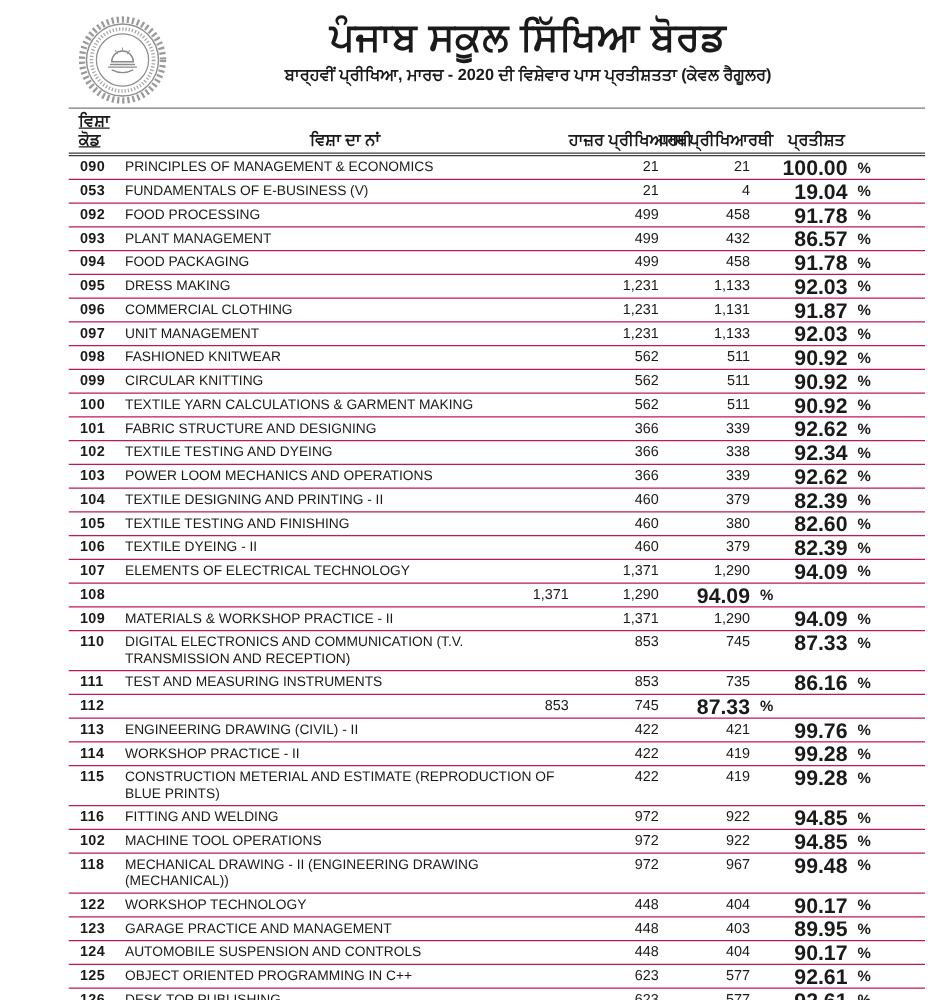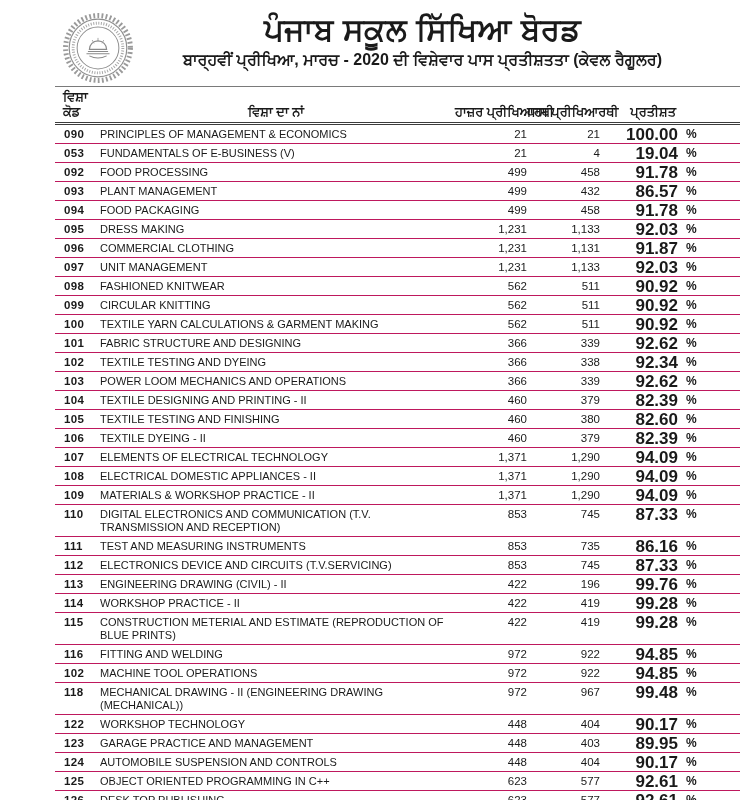--- a/index.html
+++ b/index.html
@@ -32,41 +32,41 @@
     text-align: center;
   }
   .board-title {
     font-size: 31px;
     line-height: 32px;
     font-weight: bold;
     letter-spacing: 0.5px;
   }
   .exam-subtitle {
     margin-top: 5px;
-    font-size: 16px;
+    font-size: 13px;
     line-height: 18px;
     font-weight: bold;
   }
   
   .rtable { width: 685px; }
   .tr, .thead {
     display: grid;
     grid-template-columns: 42px 358px 72px 73px 78px 62px;
     align-items: start;
   }
   .thead {
     align-items: end;
     border-top: 1px solid #7a7a7a;
     border-bottom: 3px double #3c3c3c;
     padding: 2px 0 3px 0;
     font-weight: bold;
     font-size: 13px;
     line-height: 15px;
   }
-  .thead .h-code   { text-align: left;  padding-left: 8px; }
+  .thead .h-code   { text-align: left;  padding-left: 8px; text-decoration: underline; }
   .thead .h-name   { text-align: center; }
   .thead .h-appeared { text-align: right; white-space: nowrap; }
   .thead .h-passed   { text-align: right; white-space: nowrap; }
   .thead .h-pct      { text-align: right; padding-right: 2px; white-space: nowrap; }
   .thead .h-sym      { }
   .tr {
     border-bottom: 1px solid #be185d;
     padding: 3px 0 2px 0;
     min-height: 18px;
   }
@@ -295,21 +295,20 @@
     <div class="td code">107</div>
     <div class="td name">ELEMENTS OF ELECTRICAL TECHNOLOGY</div>
     <div class="td num">1,371</div>
     <div class="td num">1,290</div>
     <div class="td pct">94.09</div>
     <div class="td sym">%</div>
   </div>
 
   <div class="tr">
     <div class="td code">108</div>
-    <div class="td name">ELECTRICAL DOMESTIC APPLIANCES - II</div>
     <div class="td num">1,371</div>
     <div class="td num">1,290</div>
     <div class="td pct">94.09</div>
     <div class="td sym">%</div>
   </div>
 
   <div class="tr">
     <div class="td code">109</div>
     <div class="td name">MATERIALS &amp; WORKSHOP PRACTICE - II</div>
     <div class="td num">1,371</div>
@@ -331,32 +330,31 @@
     <div class="td code">111</div>
     <div class="td name">TEST AND MEASURING INSTRUMENTS</div>
     <div class="td num">853</div>
     <div class="td num">735</div>
     <div class="td pct">86.16</div>
     <div class="td sym">%</div>
   </div>
 
   <div class="tr">
     <div class="td code">112</div>
-    <div class="td name">ELECTRONICS DEVICE AND CIRCUITS (T.V.SERVICING)</div>
     <div class="td num">853</div>
     <div class="td num">745</div>
     <div class="td pct">87.33</div>
     <div class="td sym">%</div>
   </div>
 
   <div class="tr">
     <div class="td code">113</div>
     <div class="td name">ENGINEERING DRAWING (CIVIL) - II</div>
     <div class="td num">422</div>
-    <div class="td num">196</div>
+    <div class="td num">421</div>
     <div class="td pct">99.76</div>
     <div class="td sym">%</div>
   </div>
 
   <div class="tr">
     <div class="td code">114</div>
     <div class="td name">WORKSHOP PRACTICE - II</div>
     <div class="td num">422</div>
     <div class="td num">419</div>
     <div class="td pct">99.28</div>

